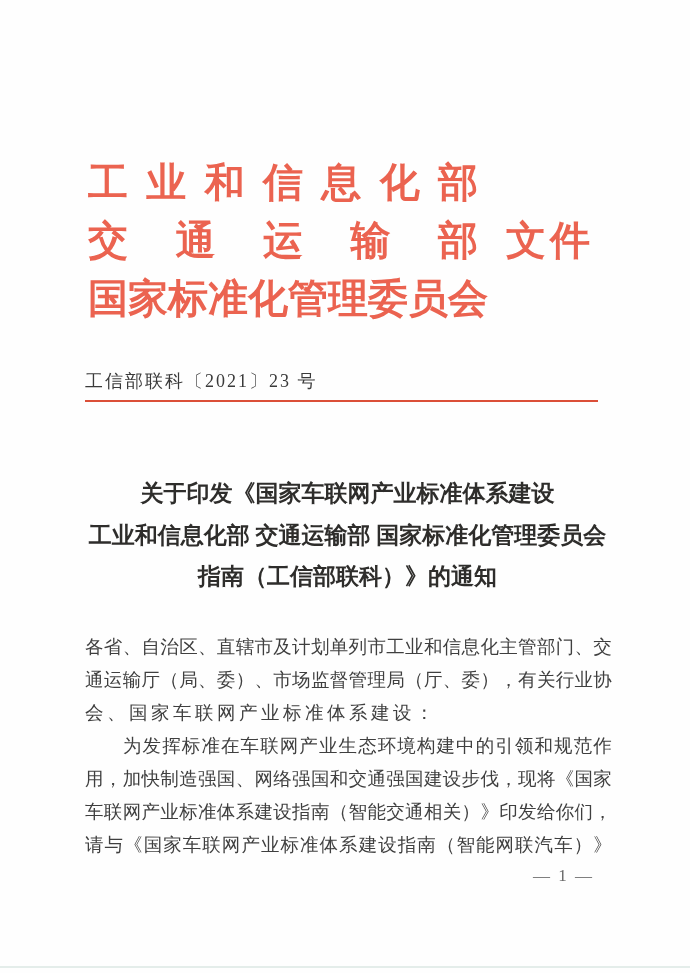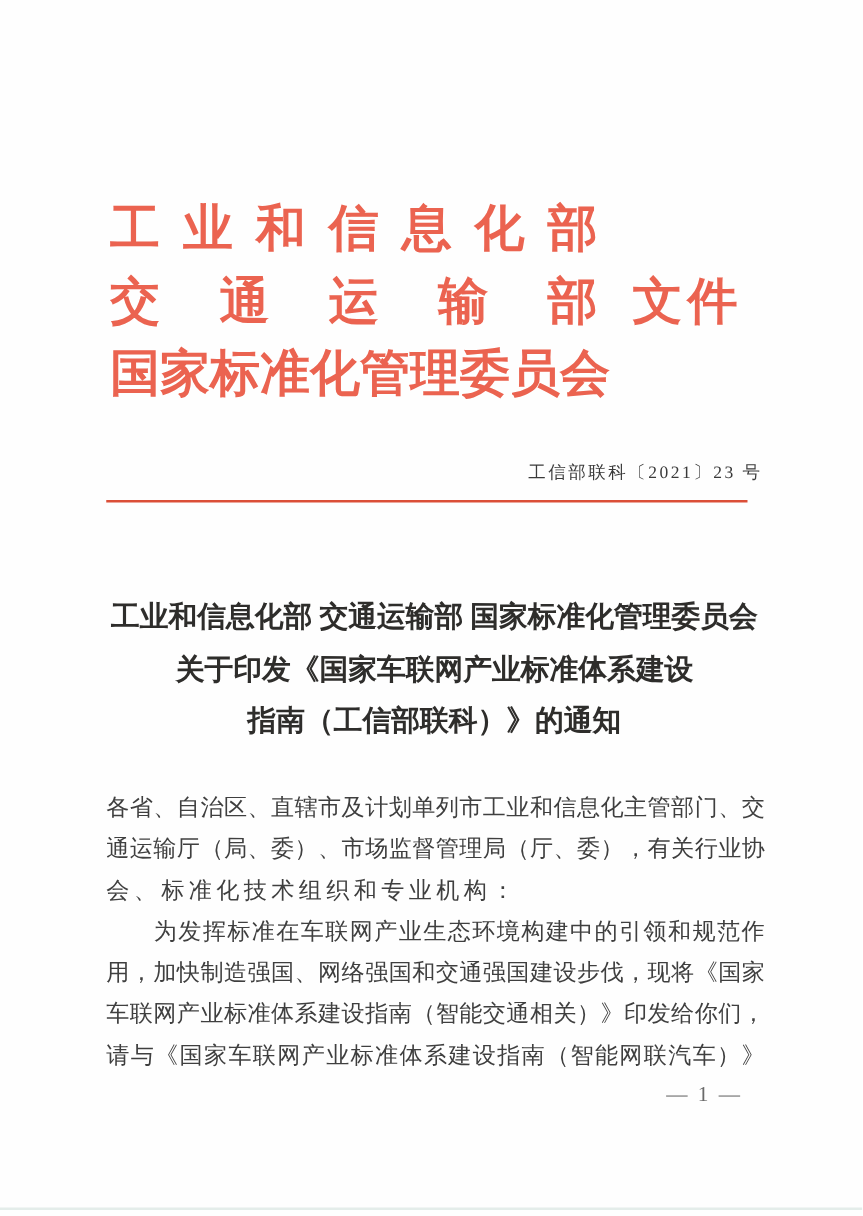--- a/index.html
+++ b/index.html
@@ -41,22 +41,22 @@
     display: flex;
     justify-content: space-between;
   }
 
   
   .doc-number {
     position: absolute;
     left: 85px;
     width: 525px;
     top: 369px;
-    text-align: right;
-    font-size: 14px;
+    text-align: left;
+    font-size: 18px;
     letter-spacing: 2px;
     color: #3a3a3a;
   }
 
   
   .red-rule {
     position: absolute;
     left: 85px;
     top: 400px;
     width: 513px;
@@ -170,22 +170,22 @@
           <span>会</span>
         </div>
     </div>
   </div>
 
   <div class="doc-number">工信部联科〔2021〕23 号</div>
 
   <div class="red-rule" style="background: rgb(219, 79, 56);"></div>
 
   <div class="title-block">
+    <div class="title-line">关于印发《国家车联网产业标准体系建设</div>
     <div class="title-line">工业和信息化部 交通运输部 国家标准化管理委员会</div>
-    <div class="title-line">关于印发《国家车联网产业标准体系建设</div>
     <div class="title-line">指南（工信部联科）》的通知</div>
   </div>
 
   <div class="body-text" id="body-lines">
       <div class="body-line just">
         <span>各</span>
         <span>省</span>
         <span>、</span>
         <span>自</span>
         <span>治</span>
@@ -236,21 +236,21 @@
         <span>、</span>
         <span>委</span>
         <span>）</span>
         <span>，</span>
         <span>有</span>
         <span>关</span>
         <span>行</span>
         <span>业</span>
         <span>协</span>
       </div>
-      <div class="body-line">会、标准化技术组织和专业机构：</div>
+      <div class="body-line">会、国家车联网产业标准体系建设：</div>
       <div class="body-line just indent">
         <span>为</span>
         <span>发</span>
         <span>挥</span>
         <span>标</span>
         <span>准</span>
         <span>在</span>
         <span>车</span>
         <span>联</span>
         <span>网</span>

